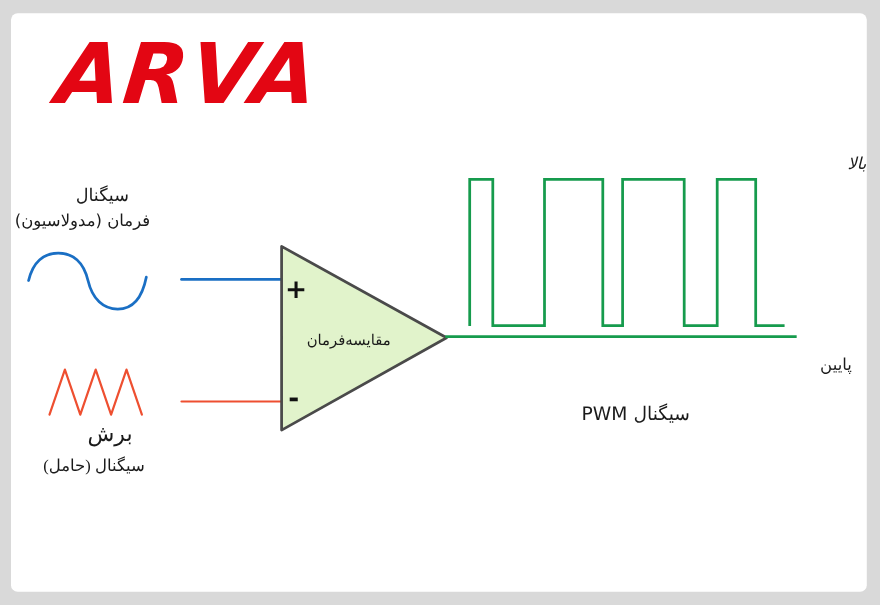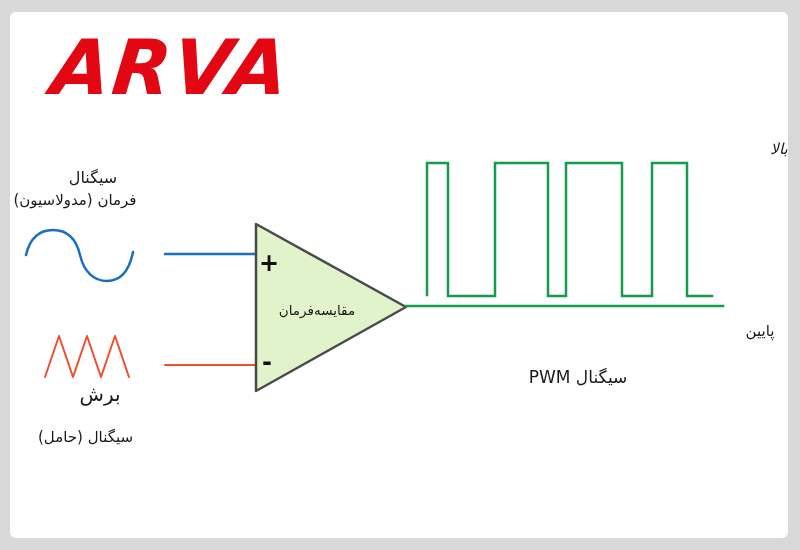--- a/index.html
+++ b/index.html
@@ -50,21 +50,21 @@
   <polyline class="stroke-red" points="165,365 256,365"></polyline>
   <polygon class="comp-shape" points="256,224 256,391 406,307"></polygon>
   <polyline class="stroke-green" points="406,306 723,306"></polyline>
   <polyline class="stroke-green" points="427,295 427,163 448,163 448,296 495,296 495,163 548,163 548,296 566,296 566,163 622,163 622,296 652,296 652,163 687,163 687,296 712,296"></polyline>
 </svg>
 
 <div class="lbl" style="left:55px;top:167px;width:76px;font-size:16px;">سیگنال</div>
 <div class="lbl" style="left:8px;top:190px;width:134px;">فرمان (مدولاسیون)</div>
 
 <div class="lbl" style="left:74px;top:384px;width:52px;font-size:20px;">برش</div>
-<div class="lbl" style="left:28px;top:427px;width:115px;">سیگنال (حامل)</div>
+<div class="lbl" style="left:28px;top:414px;width:115px;font-family:Liberation Serif, serif;">سیگنال (حامل)</div>
 
 <div class="lbl" style="left:757px;top:139px;width:44px;font-style:italic;">بالا</div>
 <div class="lbl" style="left:738px;top:281px;width:44px;margin-top:40px;">پایین</div>
 
 <div class="lbl" style="left:500px;top:319px;width:156px;font-size:17px;margin-top:48px;">سیگنال PWM</div>
 
 <div class="lbl" style="left:268px;top:300px;width:98px;font-size:13.5px;">مقایسه‌فرمان</div>
 
 <span class="sign" style="left:259px;top:251px;">+</span>
 <span class="sign" style="left:262px;top:350px;">-</span>

